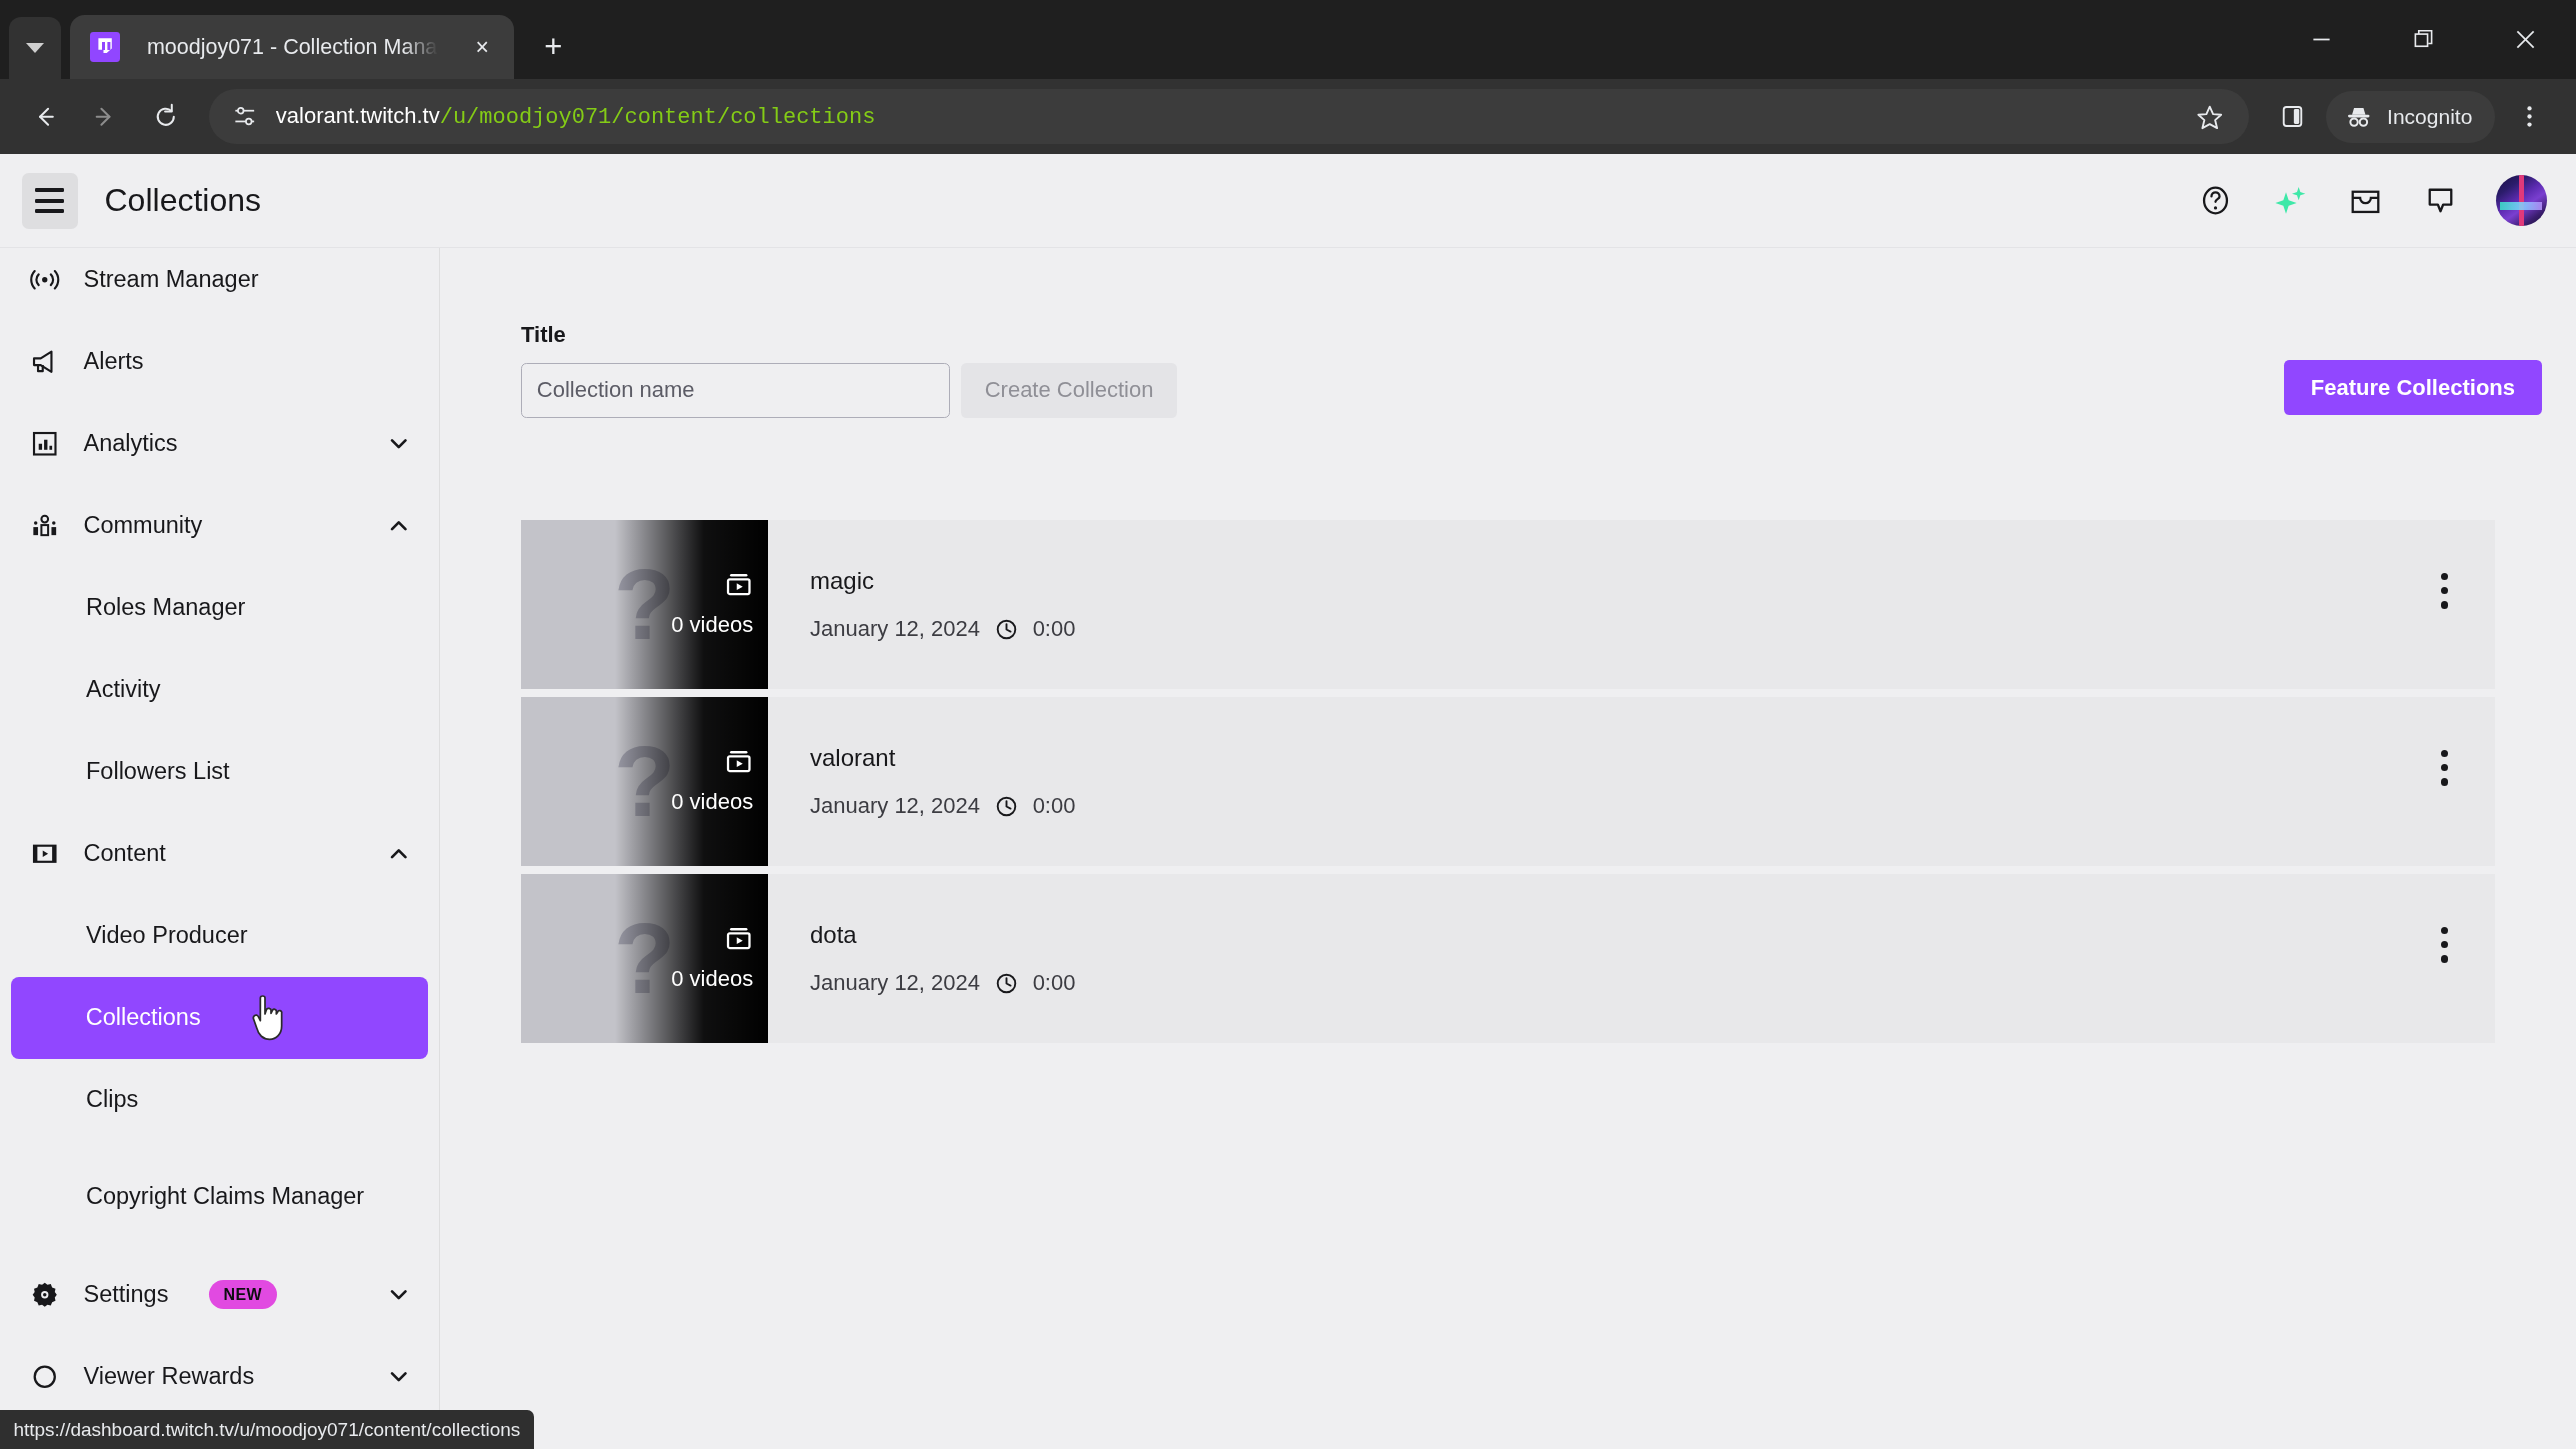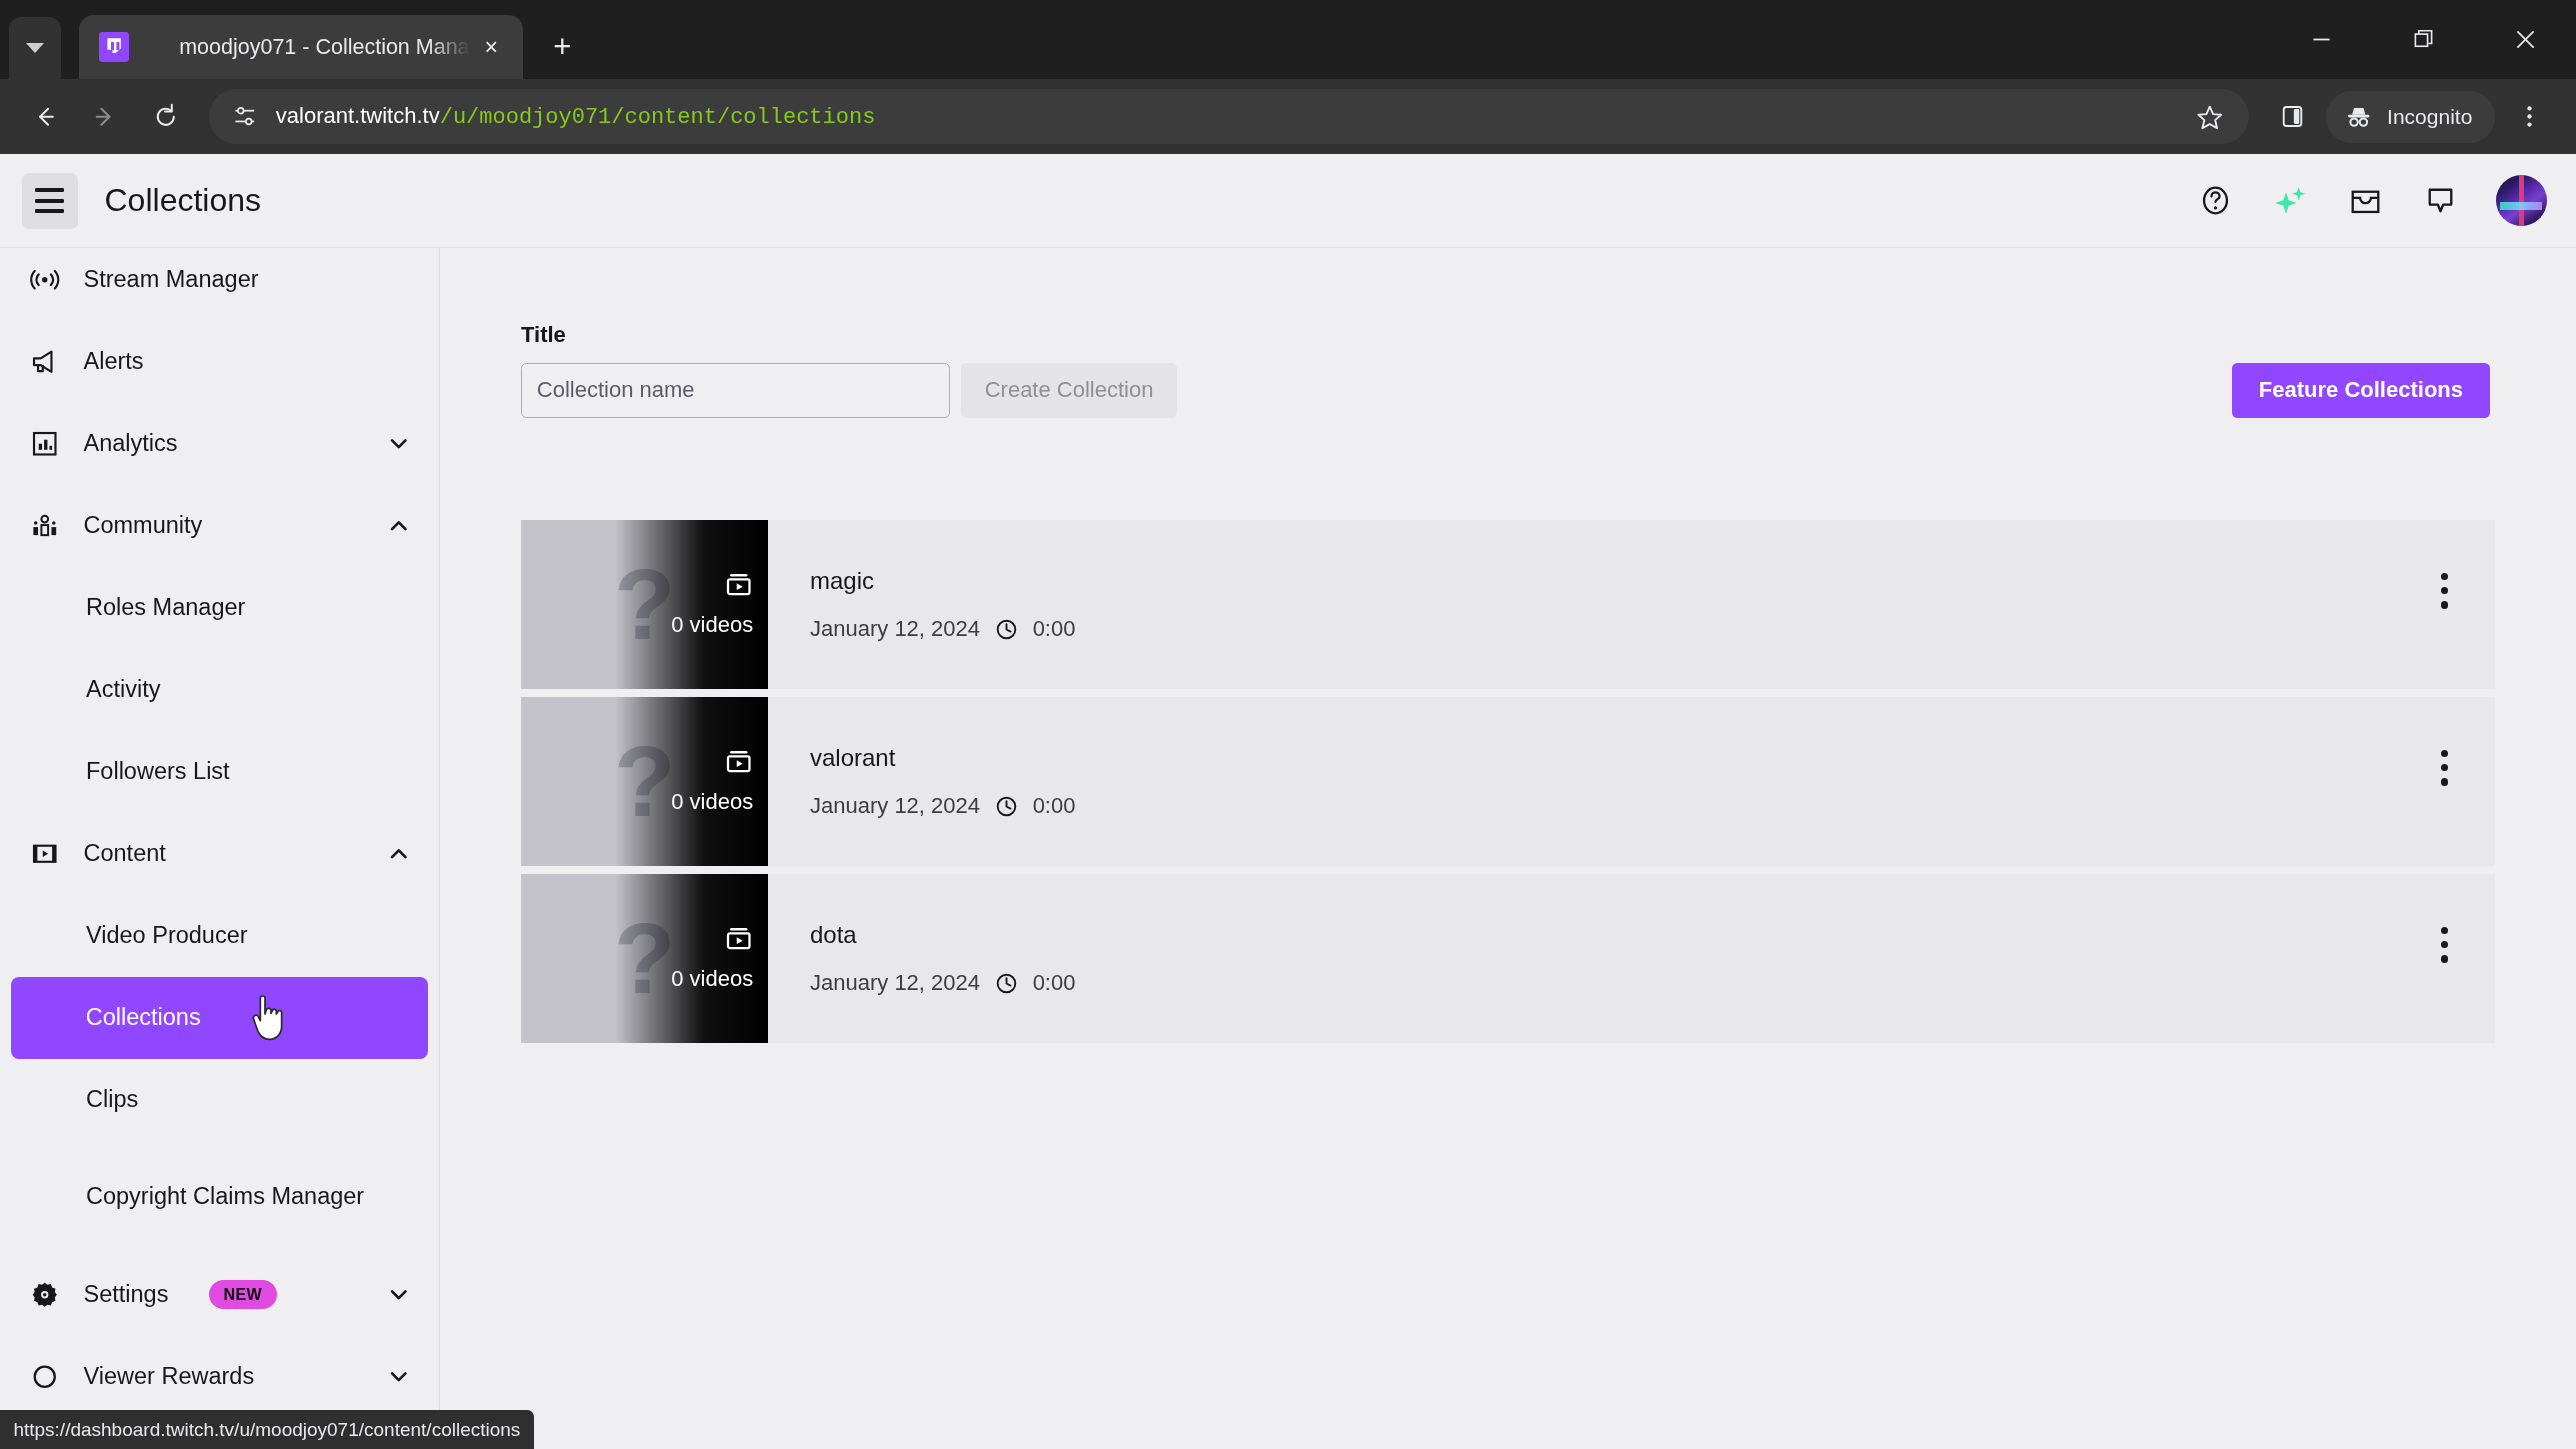--- a/index.html
+++ b/index.html
@@ -28,29 +28,28 @@
     display: flex; align-items: center; justify-content: center;
     margin-bottom: 0;
   }
   .chev-d {
     width: 0; height: 0;
     border-left: 9.4px solid transparent;
     border-right: 9.4px solid transparent;
     border-top: 10px solid #cfcfcf;
   }
   .tab {
-    margin-left: 18px;
+    margin-left: 9px;
     width: 444px; height: 64px;
     background: #3c3c3c;
     border-radius: 14.8px 14.8px 0 0;
     display: flex; align-items: center;
     padding: 0 14.8px 0 20px;
-    gap: 4px;
+    gap: 27px;
     position: relative;
-    text-align: right;
   }
   .tab-favicon {
     width: 29.5px; height: 29.5px;
     background: #9146ff;
     border-radius: 3.4px;
     position: relative;
     flex: none;
   }
   .tab-favicon::before{
     content:"";
@@ -238,22 +237,22 @@
   }
 
   
   .main {
     flex: 1; min-width: 0;
     padding: 74px 0 0 81px;
     overflow: hidden;
     position: relative;
   }
   .create-row {
-    display: flex; align-items: flex-end;
-    padding-right: 86px;
+    display: flex; align-items: center;
+    padding-right: 34px;
   }
   .create-left {}
   .field-label { font-size: 22px; font-weight: 700; color: #18181b; margin-bottom: 14.8px; }
   .create-controls { display: flex; align-items: stretch; }
   .title-input {
     width: 429px; height: 55px;
     background: #efeff1;
     border: 1.3px solid #adadb8;
     border-radius: 5.4px;
     font-size: 22px;

